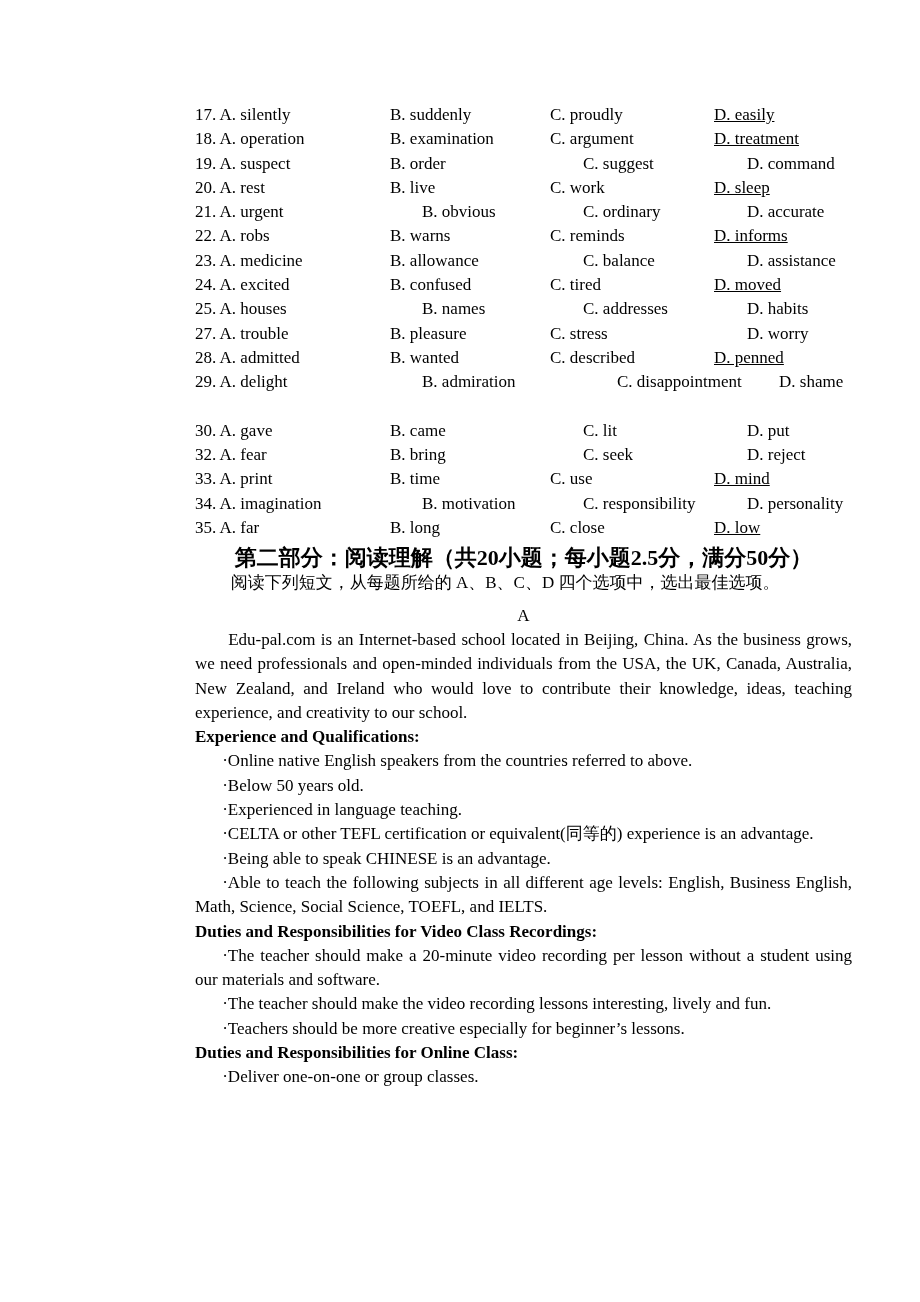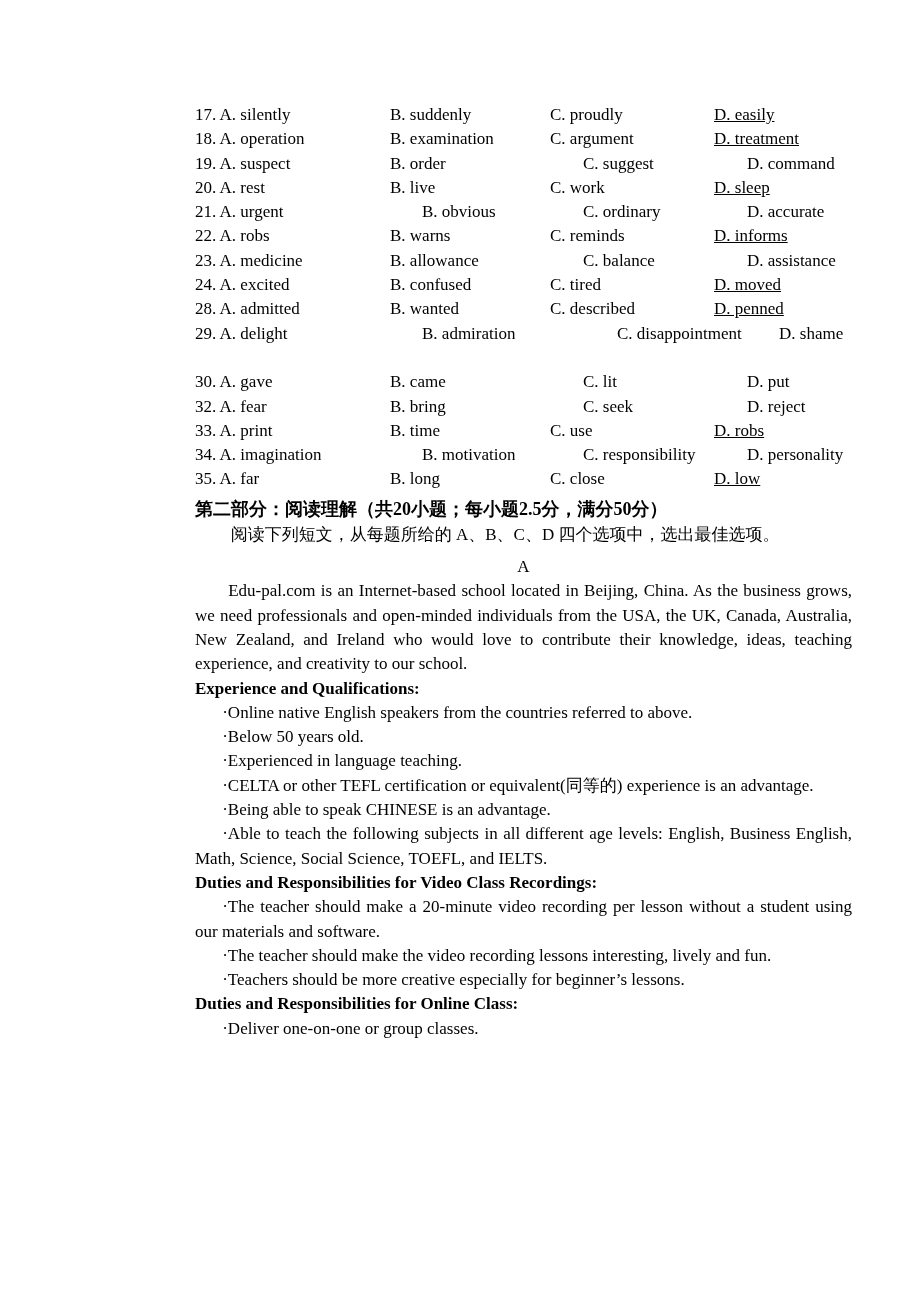--- a/index.html
+++ b/index.html
@@ -45,23 +45,24 @@
   .pc1 { left: 355px; }
   .pc2 { left: 388px; }
   .pc3 { left: 422px; }
   .pd1 { left: 519px; text-decoration: underline; }
   .pd2 { left: 552px; text-align: right; }
   .pd3 { left: 584px; }
   .spacer-row { height: 24.3px; }
   
   .sec-heading {
     font-weight: bold;
-    font-size: 18px;
+    font-size: 22px;
     line-height: 27px;
     margin: 4px 0 0 0;
+    text-align: center;
   }
   .instruction {
     margin: 5px 0 0 0;
     text-indent: 2.1em;
   }
   .passage-label {
     margin: 8px 0 0 0;
     text-align: center;
   }
   .para {
@@ -124,20 +125,32 @@
         <span class="pc2">C. balance</span>
         <span class="pd2">D. assistance</span>
       </div>
       <div class="qrow">
         <span class="pa">24. A. excited</span>
         <span class="pb1">B. confused</span>
         <span class="pc1">C. tired</span>
         <span class="pd1">D. moved</span>
       </div>
       <div class="qrow">
+        <span class="pa">25. A. houses</span>
+        <span class="pb2">B. names</span>
+        <span class="pc2">C. addresses</span>
+        <span class="pd2">D. habits</span>
+      </div>
+      <div class="qrow">
+        <span class="pa">27. A. trouble</span>
+        <span class="pb1">B. pleasure</span>
+        <span class="pc1">C. stress</span>
+        <span class="pd2">D. worry</span>
+      </div>
+      <div class="qrow">
         <span class="pa">28. A. admitted</span>
         <span class="pb1">B. wanted</span>
         <span class="pc1">C. described</span>
         <span class="pd1">D. penned</span>
       </div>
       <div class="qrow">
         <span class="pa">29. A. delight</span>
         <span class="pb2">B. admiration</span>
         <span class="pc3">C. disappointment</span>
         <span class="pd3">D. shame</span>
@@ -154,21 +167,21 @@
       <div class="qrow">
         <span class="pa">32. A. fear</span>
         <span class="pb1">B. bring</span>
         <span class="pc2">C. seek</span>
         <span class="pd2">D. reject</span>
       </div>
       <div class="qrow">
         <span class="pa">33. A. print</span>
         <span class="pb1">B. time</span>
         <span class="pc1">C. use</span>
-        <span class="pd1">D. robs</span>
+        <span class="pd1">D. mind</span>
       </div>
       <div class="qrow">
         <span class="pa">34. A. imagination</span>
         <span class="pb2">B. motivation</span>
         <span class="pc2">C. responsibility</span>
         <span class="pd2">D. personality</span>
       </div>
       <div class="qrow">
         <span class="pa">35. A. far</span>
         <span class="pb1">B. long</span>

